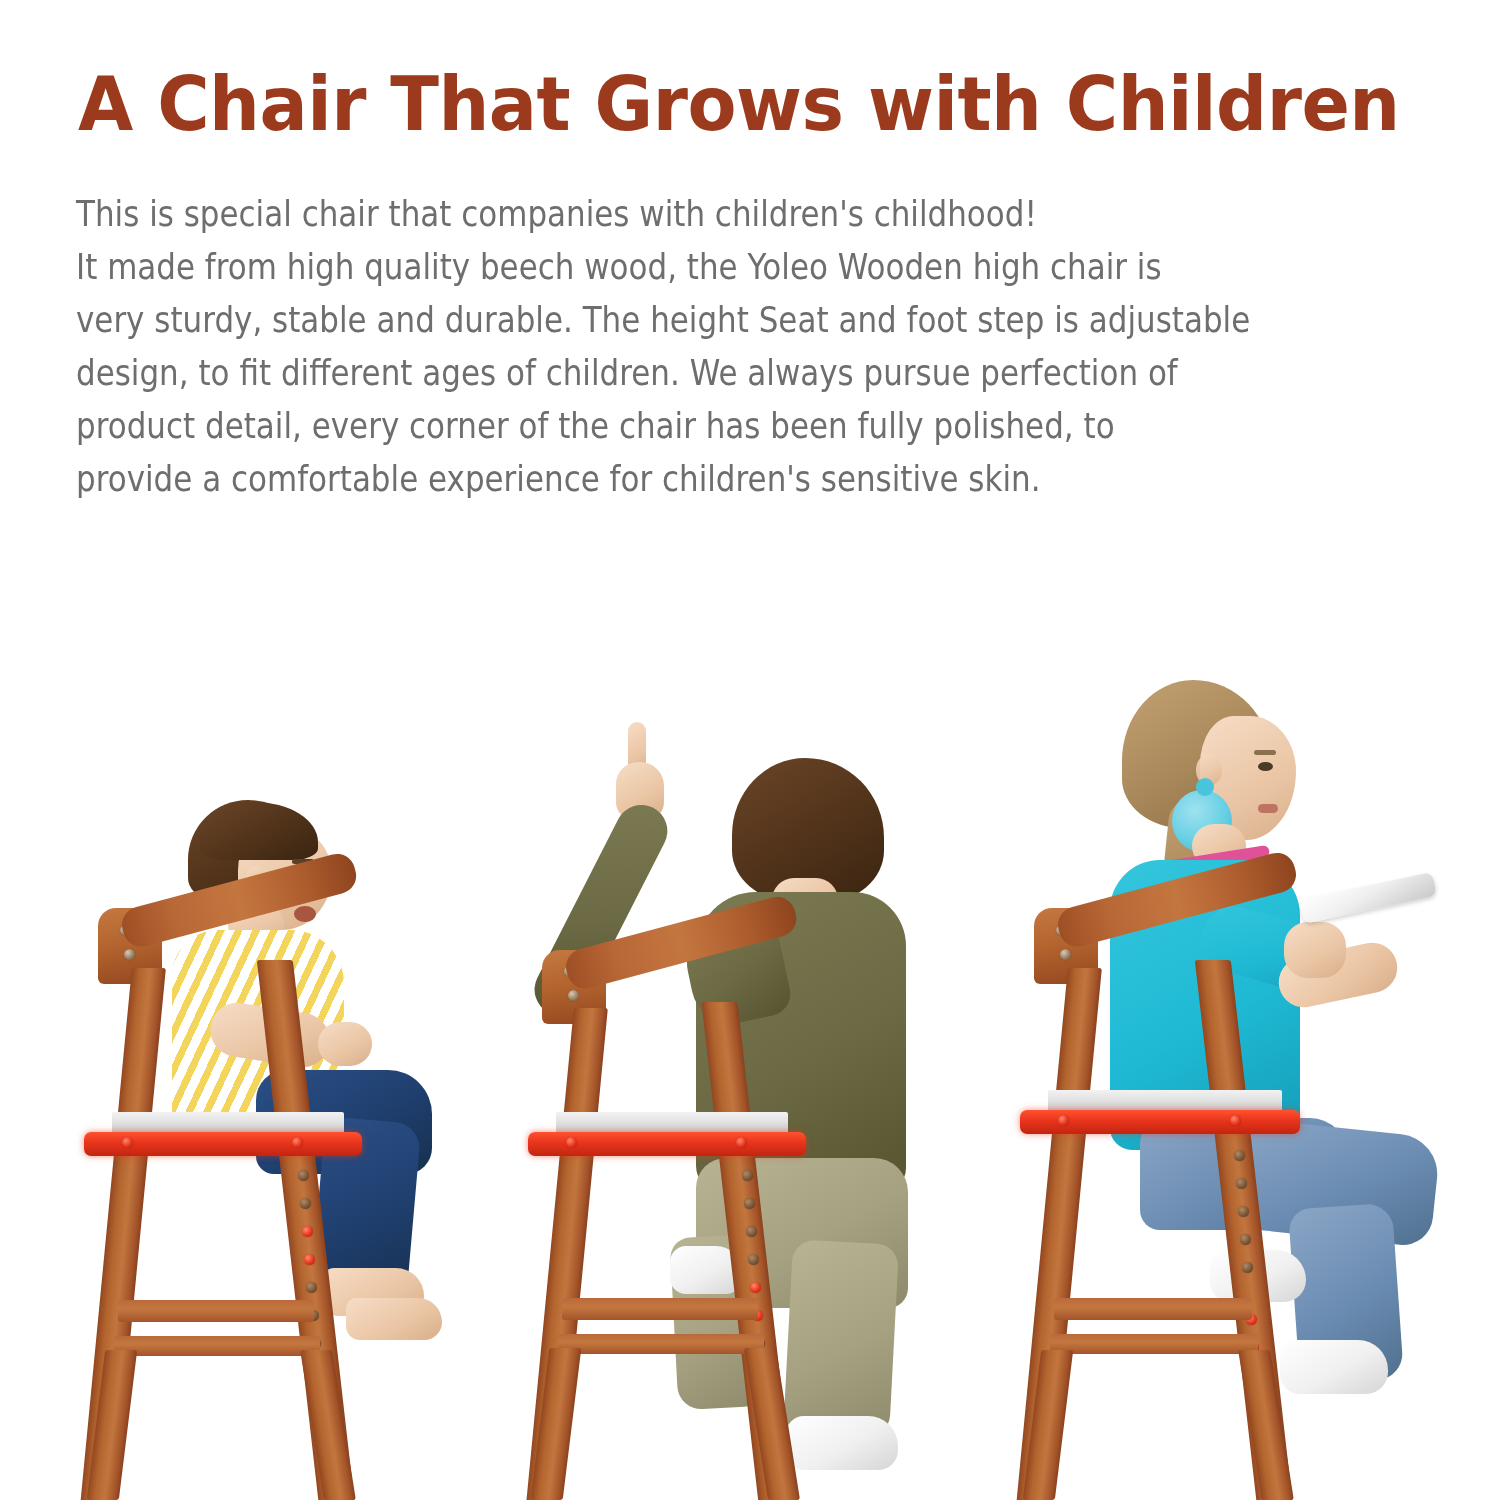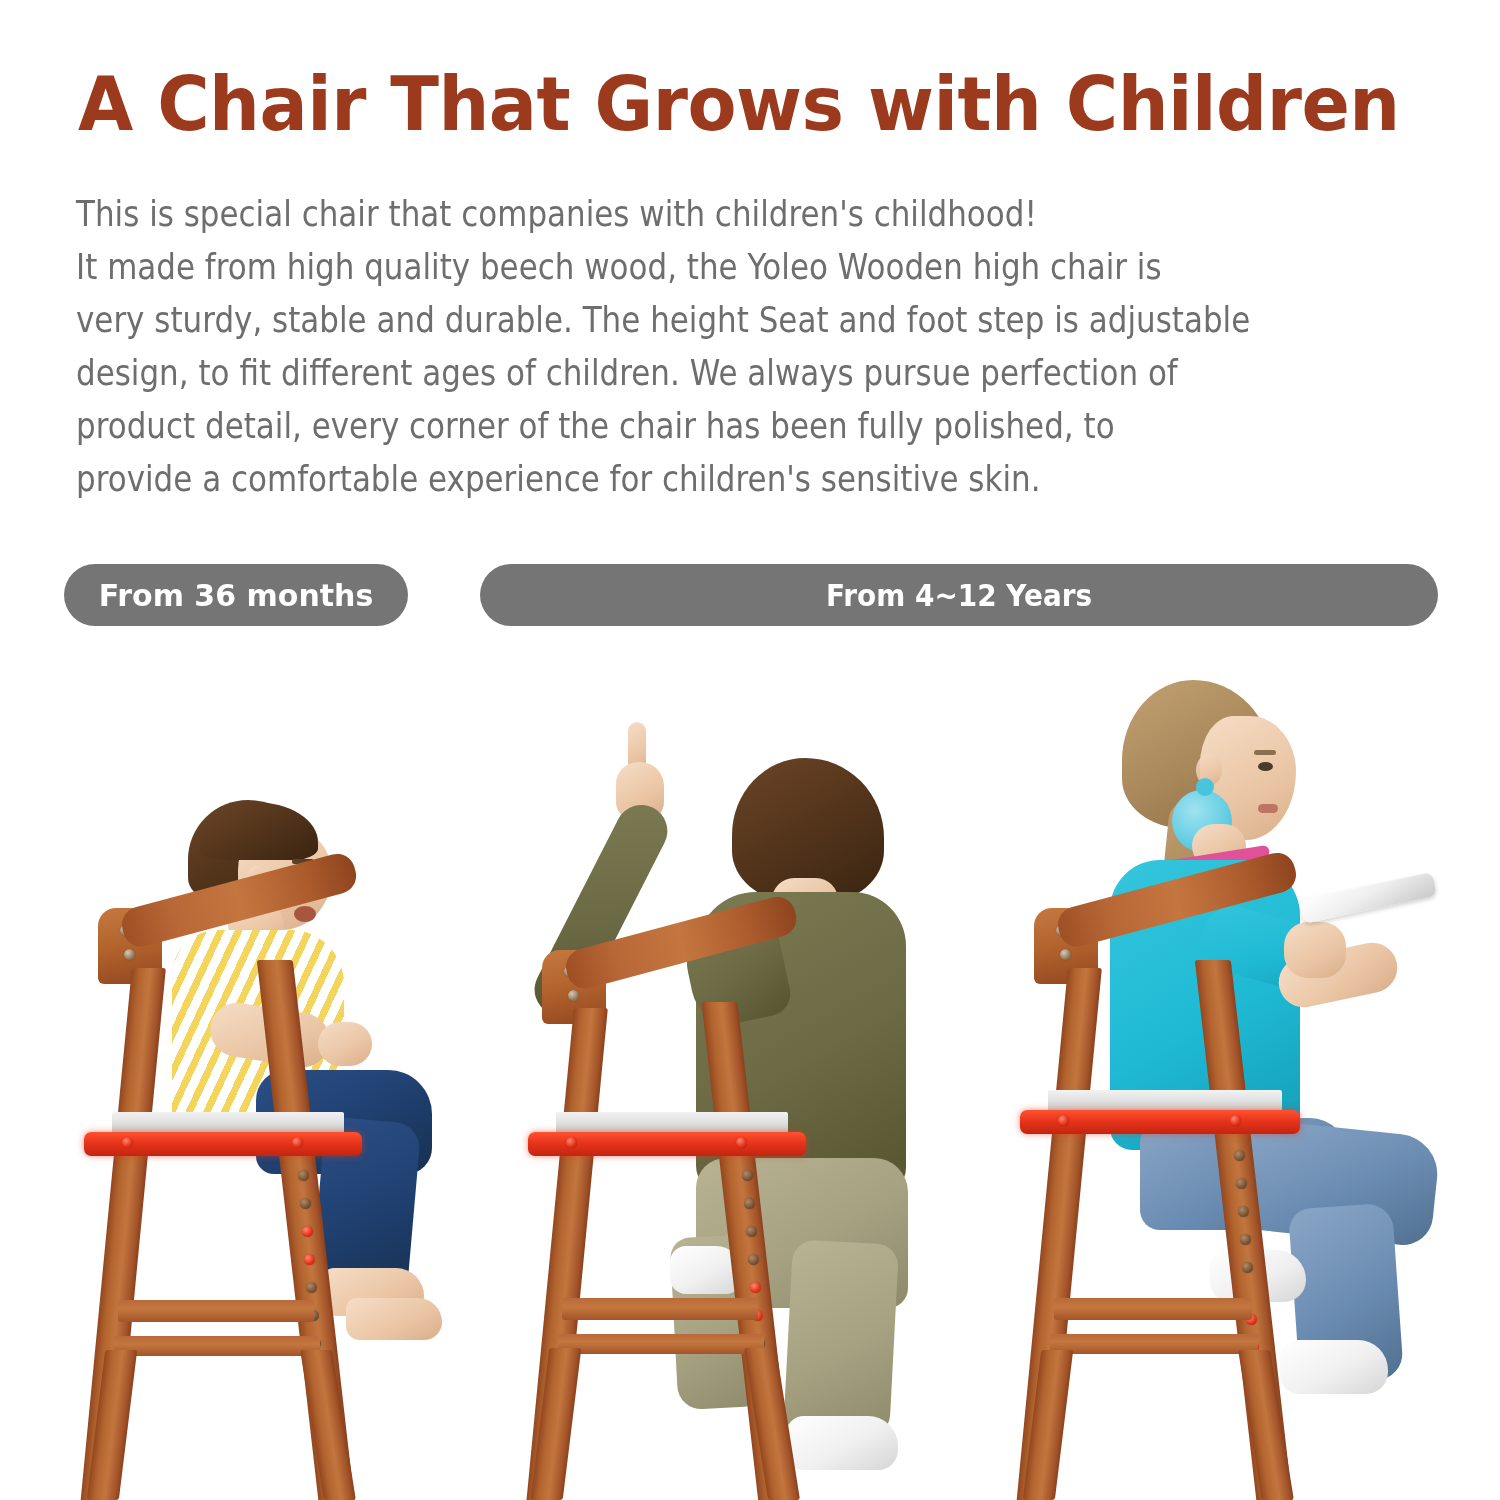--- a/index.html
+++ b/index.html
@@ -111,26 +111,20 @@
   <div class="body-copy">
     <span class="ln">This is special chair that companies with children's childhood!</span>
     <span class="ln">It made from high quality beech wood, the Yoleo Wooden high chair is</span>
     <span class="ln">very sturdy, stable and durable. The height Seat and foot step is adjustable</span>
     <span class="ln">design, to fit different ages of children. We always pursue perfection of</span>
     <span class="ln">product detail, every corner of the chair has been fully polished, to</span>
     <span class="ln">provide a comfortable experience for children's sensitive skin.</span>
   </div>
 
   <div class="badges">
-    <div class="badge b1">
-      <span>From 36 months</span>
-    </div>
-    <div class="badge b2">
-      <span>From 4~12 Years</span>
-    </div>
   </div>
 
   <div class="strip">
 
     <div class="scene s1">
 
       <div class="kid">
 
         <div class="blob hair-brown" style="left:128px;top:150px;width:124px;height:108px;border-radius:58% 62% 40% 46%/66% 68% 36% 34%;"></div>
         <div class="blob skin" style="left:178px;top:176px;width:94px;height:104px;border-radius:42% 54% 58% 44%/46% 50% 58% 50%;"></div>

